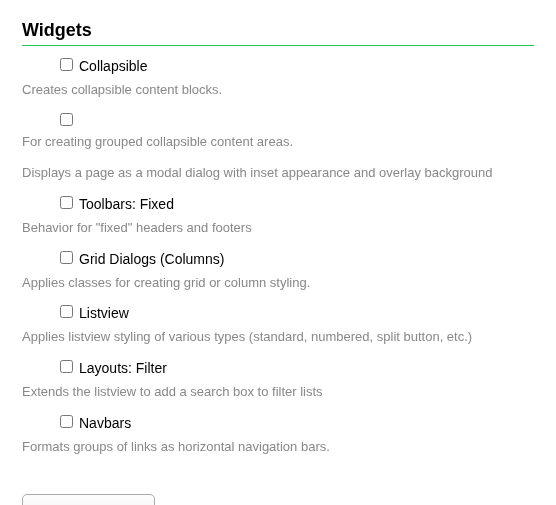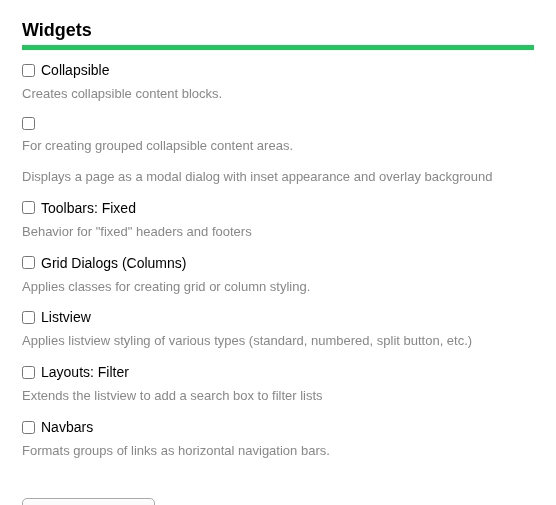--- a/index.html
+++ b/index.html
@@ -10,28 +10,28 @@
       box-sizing: border-box;
       background: #fff;
       color: #333;
     }
     h3.section-title {
       font-size: 18px;
       font-weight: bold;
       color: #000;
       margin: 0 0 4px 0;
       padding-bottom: 4px;
-      border-bottom: 5px solid #22c55e;
+      border-bottom: 1px solid #22c55e;
     }
     .item {
       margin: 12px 0 14px 0;
     }
     .item-row {
       display: flex;
-      align-items: center;
+      margin-left: 38px;
     }
     .item-row input[type="checkbox"] {
       margin: 0 6px 0 0;
       width: 13px;
       height: 13px;
     }
     .item-label {
       font-size: 14px;
       color: #000;
     }

